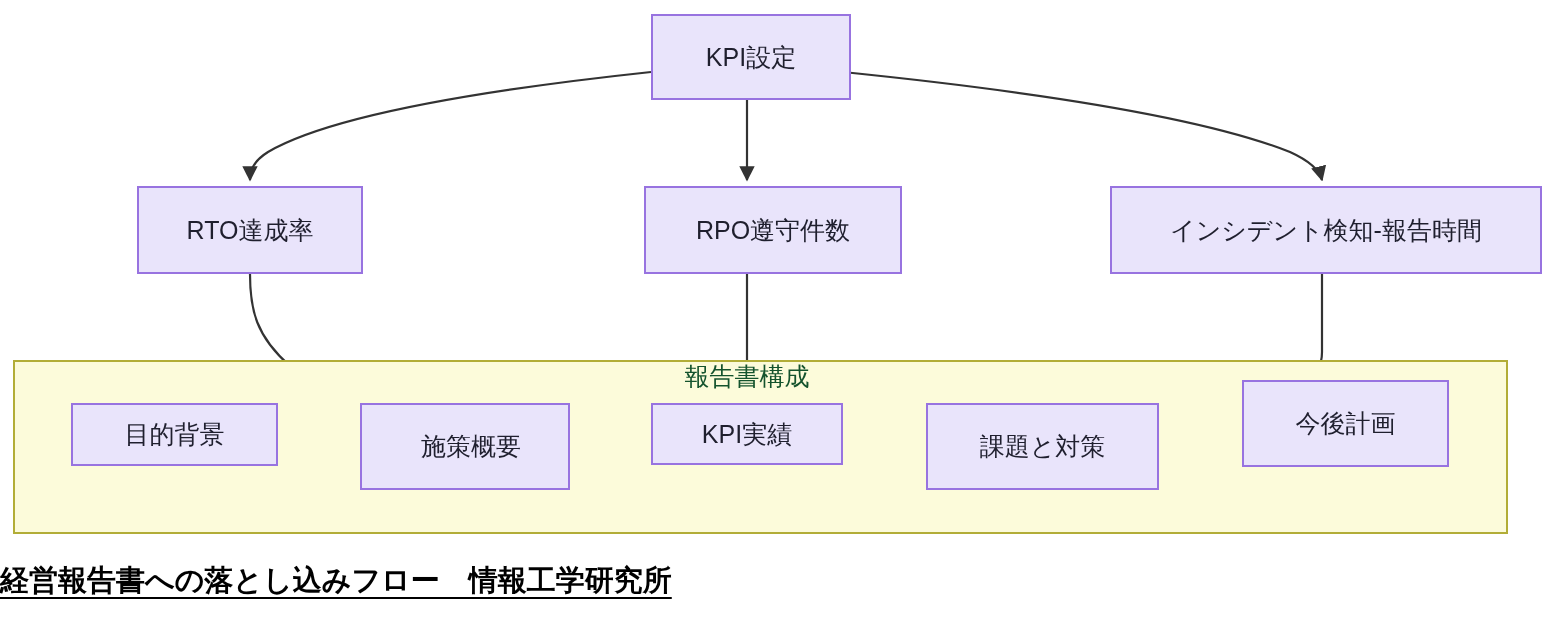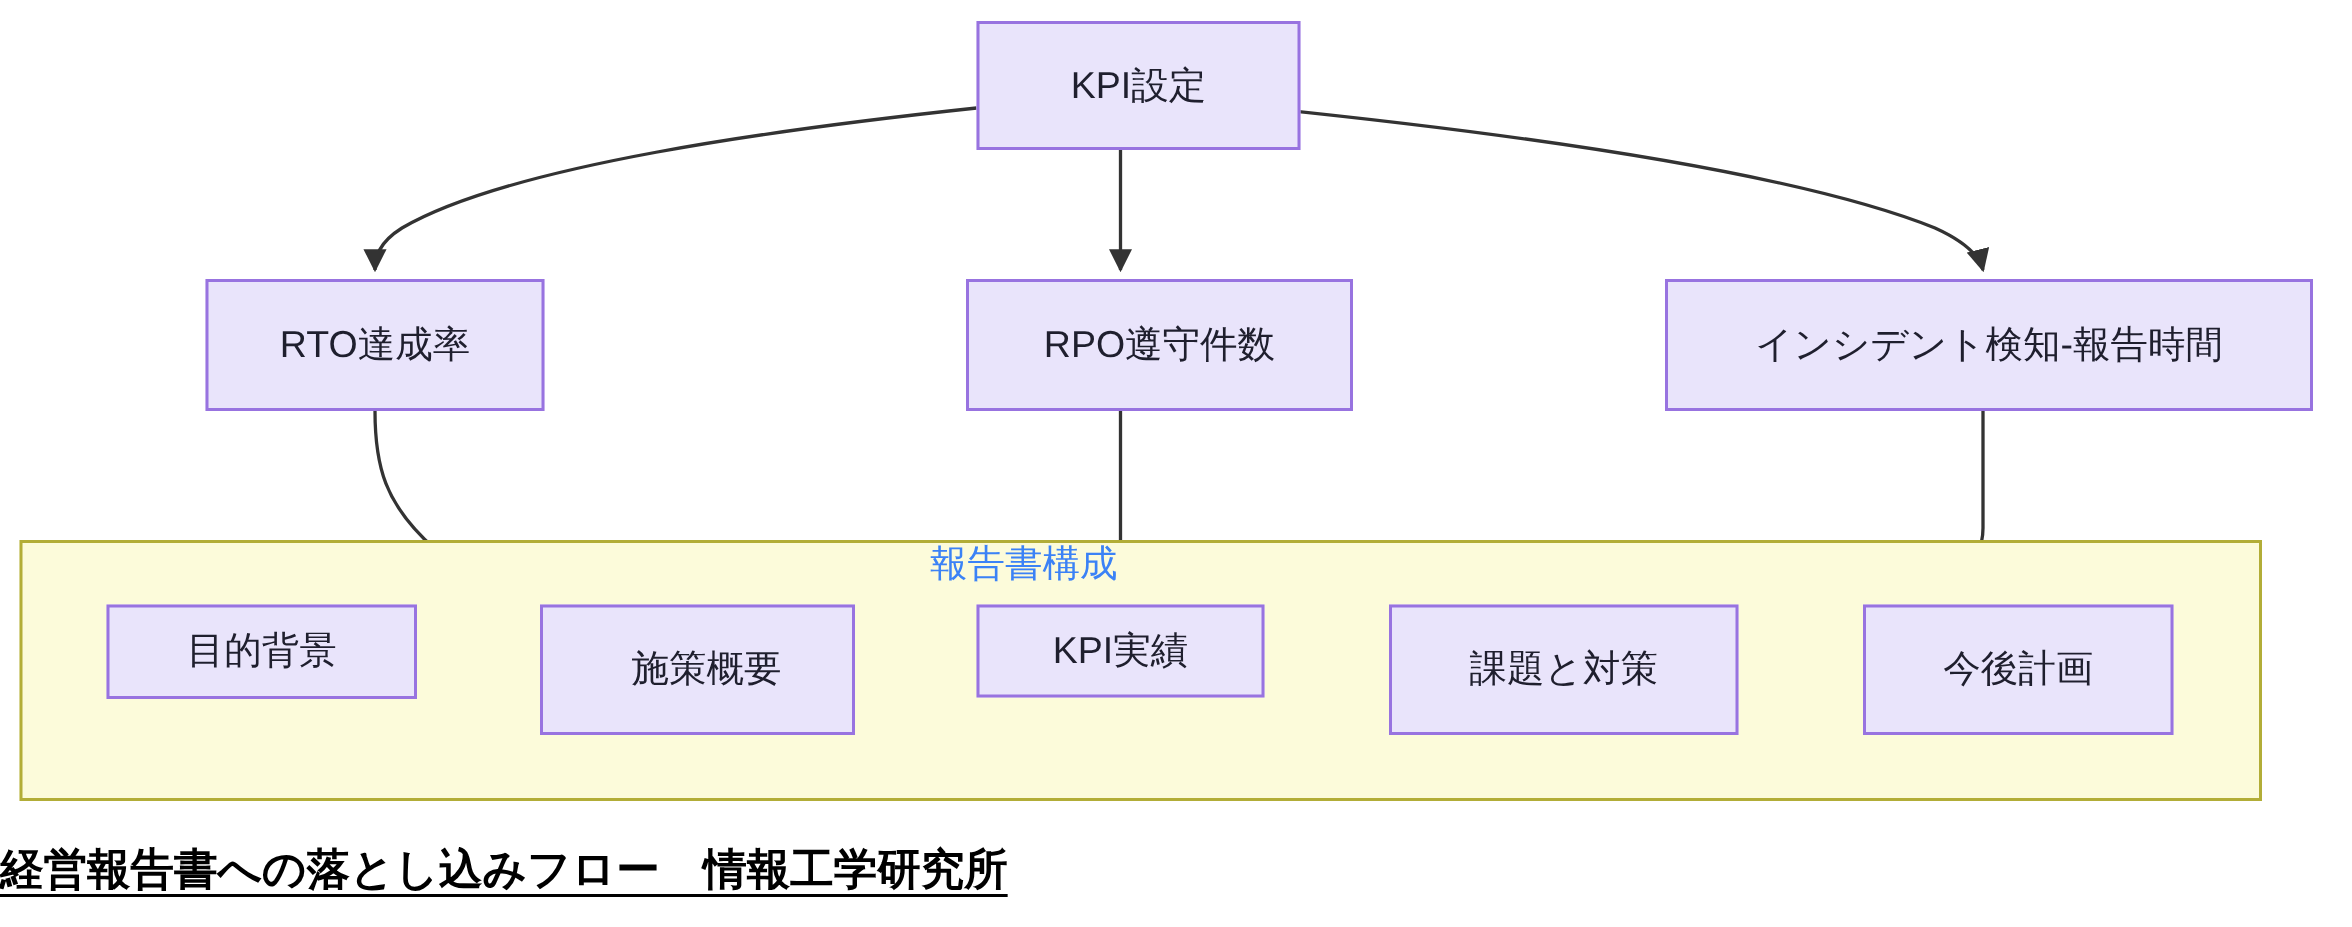--- a/index.html
+++ b/index.html
@@ -48,23 +48,24 @@
     position: absolute;
     box-sizing: border-box;
     background: #fcfbda;
     border: 2px solid #b2ad37;
     z-index: 2;
   }
   .cluster-label {
     position: absolute;
     z-index: 4;
     font-size: 25px;
-    color: #3b82f6;
+    color: #14532d;
     line-height: 1;
     white-space: nowrap;
+    text-align: center;
   }
   .caption {
     position: absolute;
     z-index: 5;
     font-size: 29px;
     font-weight: bold;
     color: #000000;
     line-height: 1;
     white-space: nowrap;
     text-decoration: underline;
@@ -96,21 +97,21 @@
 
     <path d="M 747 274 L 747 396" fill="none" stroke="#333333" stroke-width="2.2" marker-end="url(#arrow)"></path>
 
     <path d="M 1322 274 L 1322 352 C 1322 380, 1300 388, 1260 396 L 1165 412" fill="none" stroke="#333333" stroke-width="2.2"></path>
 
     <path d="M 924 417 L 858 430" fill="none" stroke="#333333" stroke-width="2.2" marker-end="url(#arrow)"></path>
   </svg>
 
   <div class="cluster-label" style="left:620px; top:364px; width:254px;">報告書構成</div>
 
-  <div class="node" style="left:651px; top:14px; width:216px; height:86px;">
+  <div class="node" style="left:651px; top:14px; width:200px; height:86px;">
     <span>KPI設定</span>
   </div>
 
   <div class="node" style="left:137px; top:186px; width:226px; height:88px;">
     <span>RTO達成率</span>
   </div>
 
   <div class="node" style="left:644px; top:186px; width:258px; height:88px;">
     <span>RPO遵守件数</span>
   </div>
@@ -128,19 +129,19 @@
   </div>
 
   <div class="node" style="left:651px; top:403px; width:192px; height:62px;">
     <span>KPI実績</span>
   </div>
 
   <div class="node" style="left:926px; top:403px; width:233px; height:87px;">
     <span>課題と対策</span>
   </div>
 
-  <div class="node" style="left:1242px; top:403px; width:207px; height:87px;">
+  <div class="node" style="left:1242px; top:380px; width:207px; height:87px;">
     <span>今後計画</span>
   </div>
 
   <div class="caption" style="left:0px; top:566px;">経営報告書への落とし込みフロー　情報工学研究所</div>
 
 </div>
 
 </body></html>

